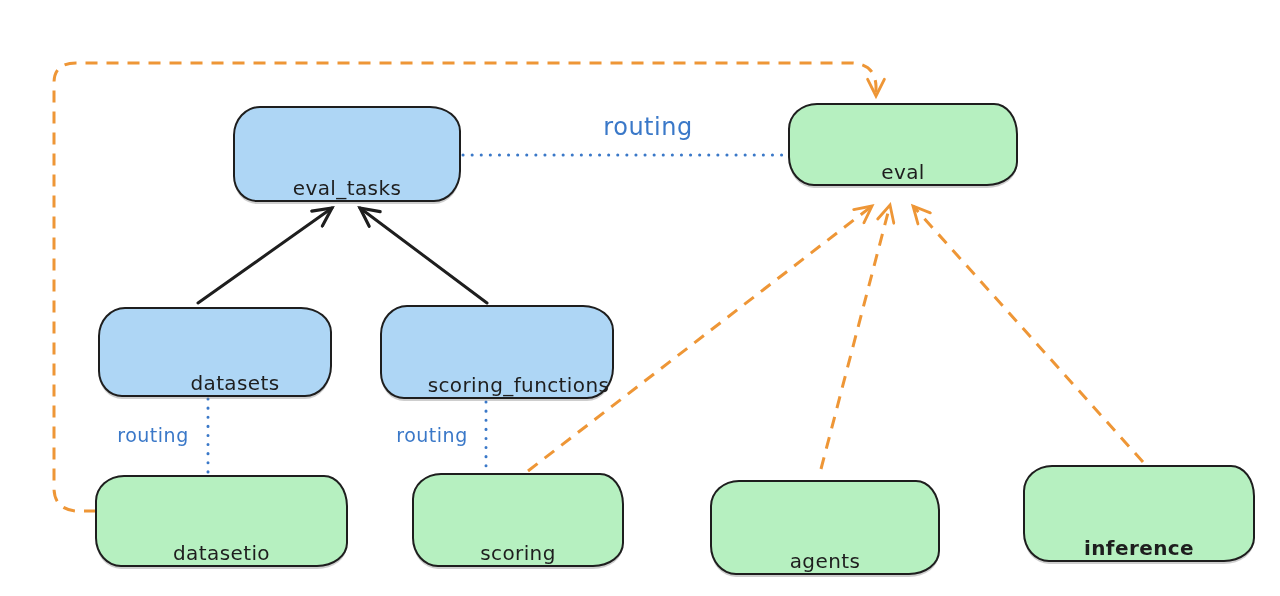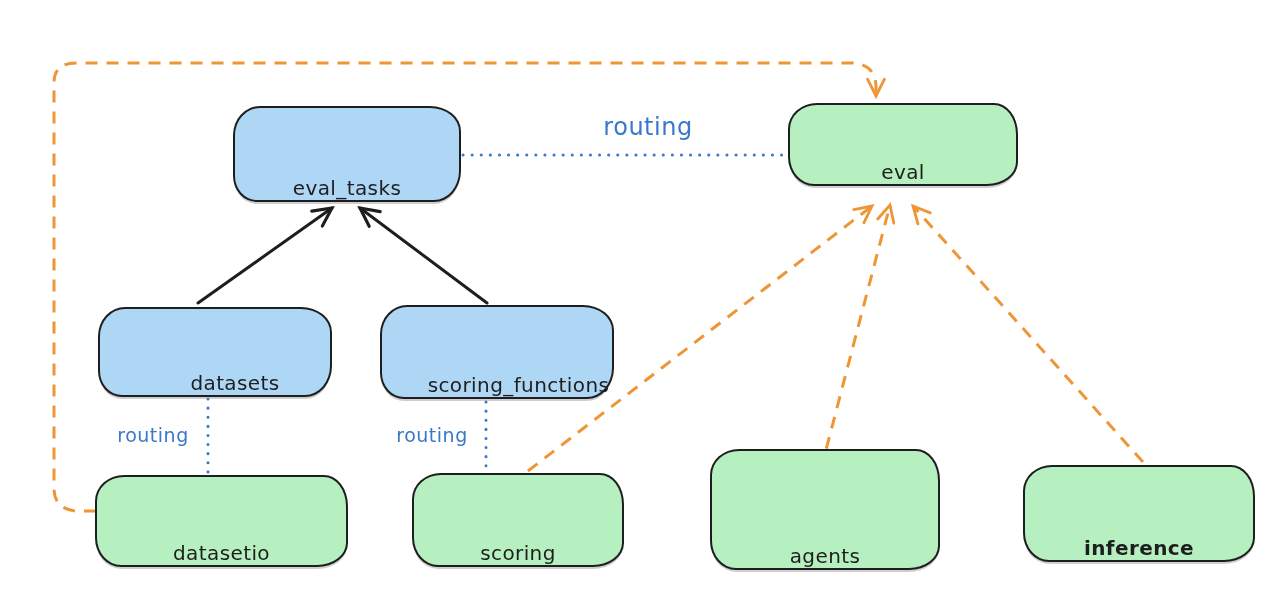--- a/index.html
+++ b/index.html
@@ -94,21 +94,21 @@
   </div>
 
   <div class="node node-green" style="left:95px; top:475px; width:253px; height:92px;">
     <span>datasetio</span>
   </div>
 
   <div class="node node-green" style="left:385px; top:473px; width:212px; height:94px;margin-left:27px;">
     <span>scoring</span>
   </div>
 
-  <div class="node node-green" style="left:710px; top:449px; width:230px; height:121px;">
+  <div class="node node-green" style="left:710px; top:480px; width:230px; height:95px;">
     <span>agents</span>
   </div>
 
   <div class="node node-green" style="left:1023px; top:465px; width:232px; height:97px;font-weight:bold;">
     <span>inference</span>
   </div>
 
   <div class="edge-label edge-label-large" style="left:578px; top:113px; width:140px;">routing</div>
 
   <div class="edge-label" style="left:112px; top:424px; width:82px;">routing</div>

